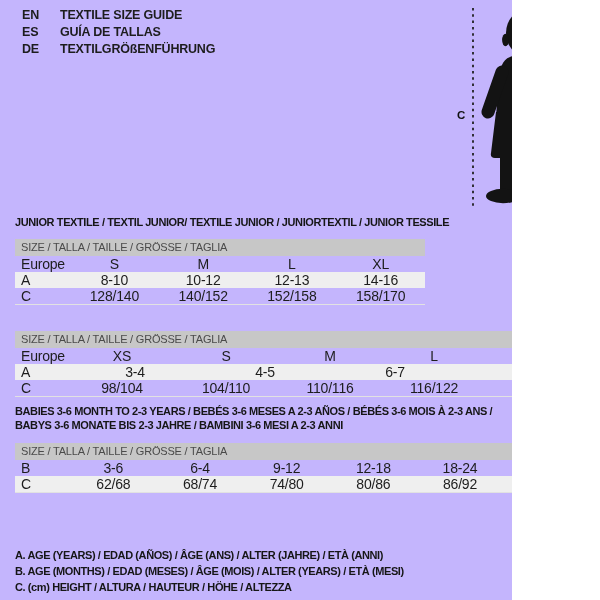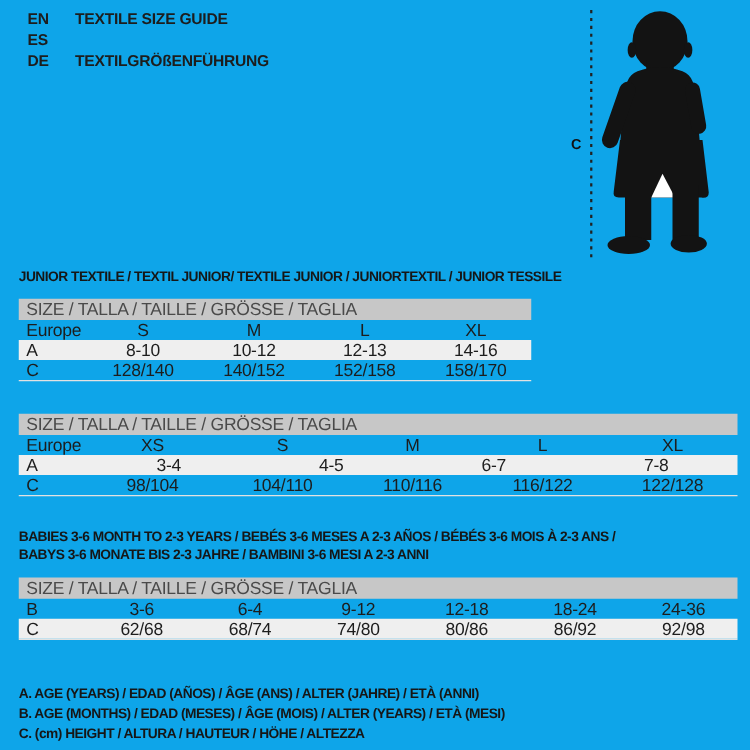--- a/index.html
+++ b/index.html
@@ -1,54 +1,54 @@
 <!DOCTYPE html>
 <html><head>
 <meta charset="utf-8">
 <style>
   * { margin:0; padding:0; box-sizing:border-box; }
   html,body { background:#fff; }
   .page {
     position:relative;
-    width:600px; height:600px;
-    background:#0ea5e9;
+    width:512px; height:600px;
+    background:#c4b5fd;
     font-family:"Liberation Sans", sans-serif;
     color:#1d1d1d;
     overflow:hidden;
     letter-spacing:-0.2px;
   }
 
   
   .lang-list { position:absolute; left:22px; top:7px; }
   .lang-row { display:flex; line-height:17px; font-weight:bold; font-size:12.5px; white-space:nowrap; }
   .lang-code { width:38px; }
 
   
   .figure { position:absolute; left:440px; top:0; width:160px; height:220px; }
 
   
   .section { position:absolute; left:15px; }
   #junior-section  { top:215px; width:410px; }
   #children-section{ top:319px; width:575px; }
-  #babies-section  { top:423px; width:575px; }
+  #babies-section  { top:404px; width:575px; }
 
   .section-title {
     font-weight:bold; font-size:11px; letter-spacing:-0.4px;
     white-space:nowrap; line-height:14px; color:#161616;
   }
   .sub { font-size:7.5px; vertical-align:sub; }
 
   .size-table { width:100%; border-bottom:1px solid #e2e2e2; }
   #junior-section  .size-table { margin-top:10px; }
   #children-section .size-table { margin-top:12px; }
   #babies-section  .size-table { margin-top:11px; }
 
   .table-header-bar {
     background:#c7c7c7; color:#4a4a4a;
-    font-size:14px; line-height:17px; height:17px;
+    font-size:11px; line-height:17px; height:17px;
     padding-left:6px; white-space:nowrap;
   }
   .t-row { display:flex; height:16px; line-height:16px; font-size:14px; }
   .t-row.alt { background:#efefef; }
   .t-cell { flex:1; text-align:center; white-space:nowrap; }
   .t-cell.label { flex:0 0 55px; text-align:left; padding-left:6px; }
 
   
   .legend { position:absolute; left:15px; top:547px; }
   .legend-line { font-weight:bold; font-size:11px; line-height:16px; letter-spacing:-0.4px; white-space:nowrap; color:#161616; }
@@ -58,20 +58,21 @@
 
 <div class="page">
 
   <div class="lang-list">
     <div class="lang-row">
       <span class="lang-code">EN</span>
       <span class="lang-label">TEXTILE SIZE GUIDE</span>
     </div>
     <div class="lang-row">
       <span class="lang-code">ES</span>
+      <span class="lang-label">GUÍA DE TALLAS</span>
     </div>
     <div class="lang-row">
       <span class="lang-code">DE</span>
       <span class="lang-label">TEXTILGRÖßENFÜHRUNG</span>
     </div>
   </div>
 
   <div class="figure">
     <svg width="160" height="220" viewBox="0 0 160 220">
       <line x1="33" y1="8" x2="33" y2="208" stroke="#222" stroke-width="1.8" stroke-dasharray="2.5 3.8"></line>

